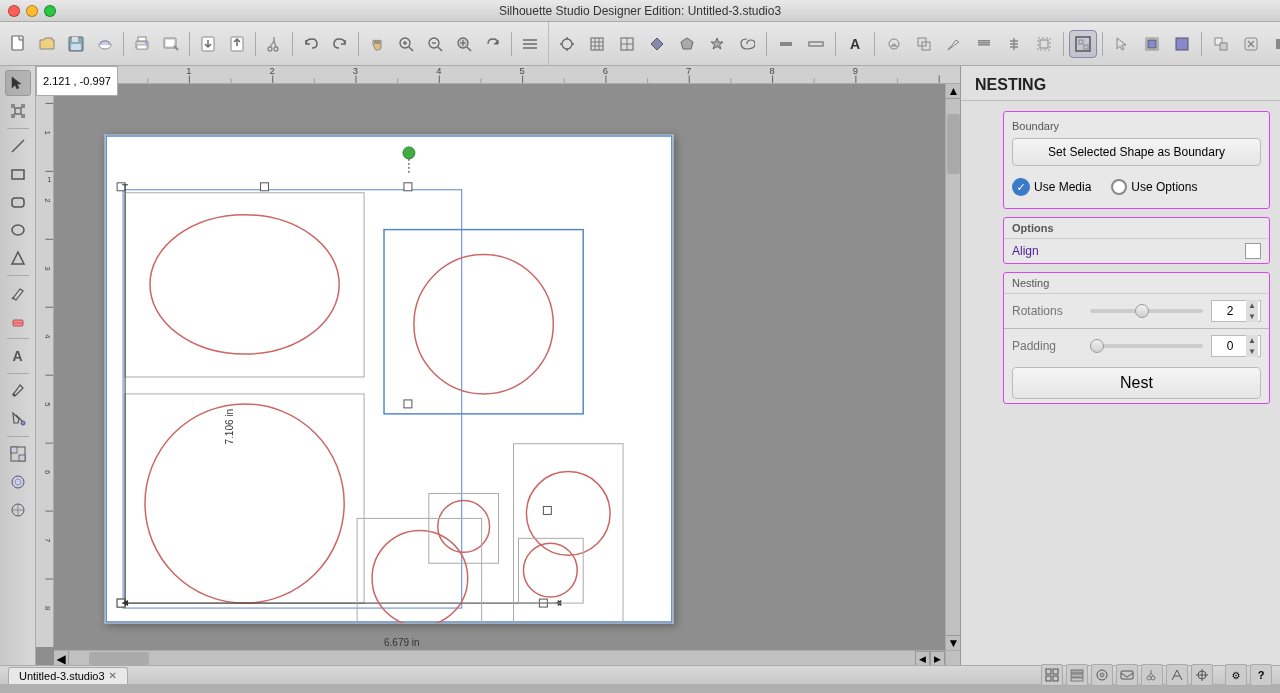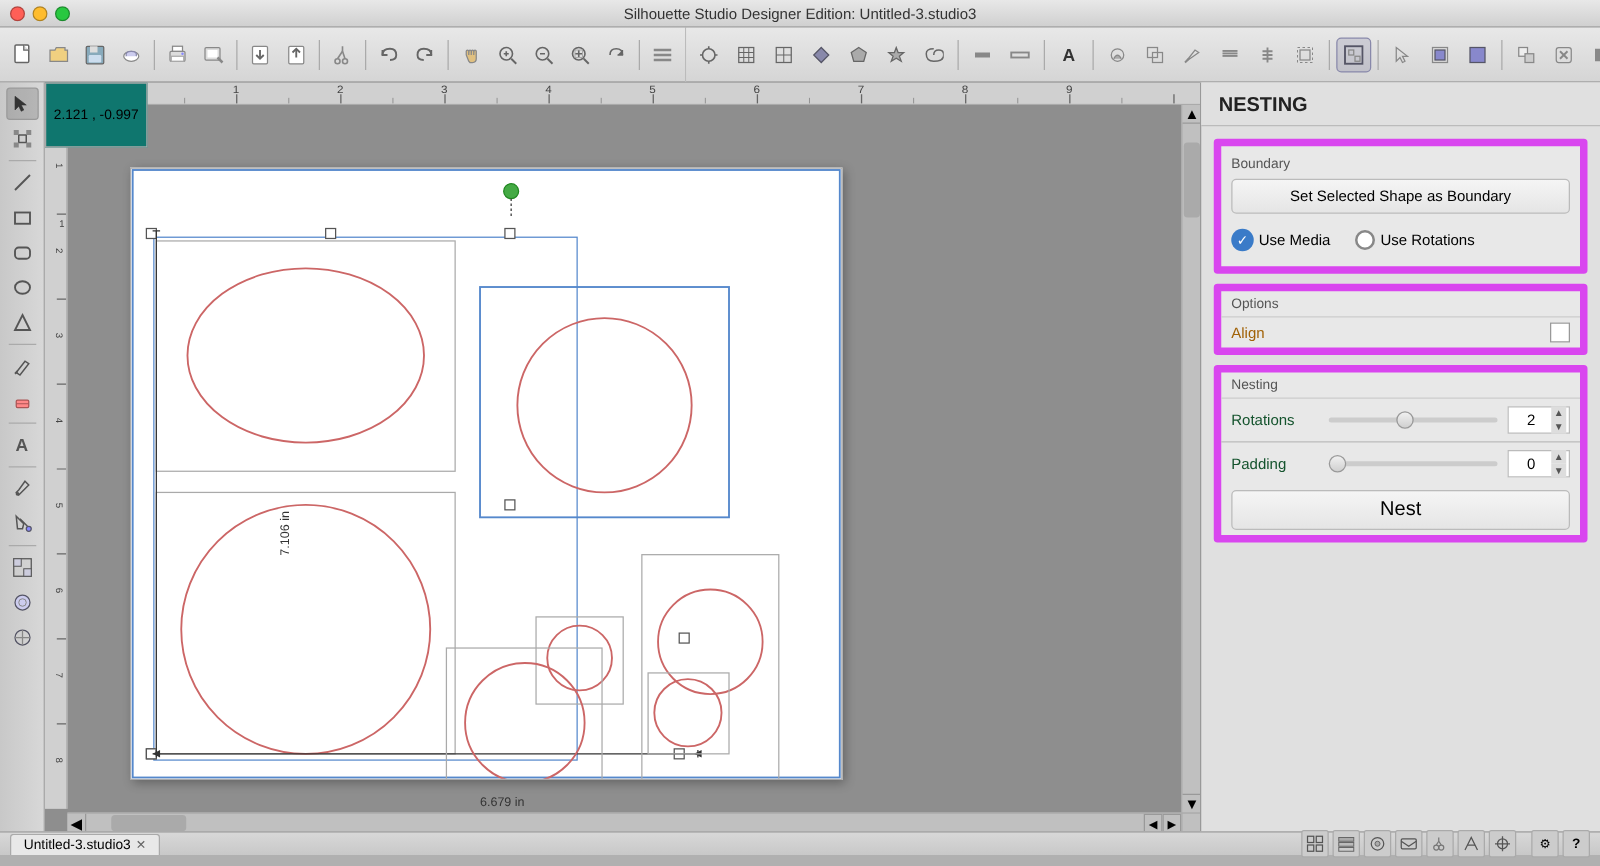--- a/index.html
+++ b/index.html
@@ -127,23 +127,23 @@
       width: 18px; height: 18px;
       background: #d0d0d0;
       border-right: 1px solid #aaa;
       border-bottom: 1px solid #aaa;
     }
 
     
     #coord-display {
       position: absolute;
       top: 0; left: 0;
-      background: #0f766e;
+      background: #ffffff;
       border: 1px solid #aaa;
-      padding: 19px 6px;
+      padding: 8px 6px;
       font-size: 11px;
       z-index: 10;
       white-space: nowrap;
     }
 
     
     #scroll-v {
       position: absolute;
       top: 18px; right: 0;
       width: 15px; bottom: 15px;
@@ -239,23 +239,24 @@
       background: #e0e0e0;
     }
     #nesting-content {
       padding: 10px;
       display: flex;
       flex-direction: column;
       gap: 8px;
     }
     .section-box {
       background: #e8e8e8;
-      border: 6px solid #d946ef;
+      border: 1px solid #d946ef;
       border-radius: 3px;
       padding: 8px;
+      margin-left: 32px;
     }
     .section-label {
       font-size: 11px;
       color: #555;
       margin-bottom: 6px;
       font-weight: normal;
     }
     .boundary-btn {
       width: 100%;
       padding: 6px;
@@ -295,42 +296,42 @@
       font-size: 11px;
     }
     .options-row {
       display: flex;
       align-items: center;
       justify-content: space-between;
       padding: 4px 8px;
     }
     .options-label {
       font-size: 12px;
-      color: #a16207;
+      color: #4c1d95;
     }
     .checkbox-sq {
       width: 16px; height: 16px;
       border: 1px solid #999;
       background: white;
       cursor: pointer;
     }
     .divider-line {
       height: 1px;
       background: #bbb;
       margin: 0;
     }
     .nesting-row {
       display: flex;
       align-items: center;
       padding: 4px 8px;
       gap: 8px;
     }
     .nesting-row-label {
       font-size: 12px;
-      color: #14532d;
+      color: #737373;
       width: 70px;
     }
     .slider-track {
       flex: 1;
       height: 4px;
       background: #ccc;
       border-radius: 2px;
       position: relative;
       cursor: pointer;
     }
@@ -989,28 +990,28 @@
       <div class="section-box">
         <div class="section-label">Boundary</div>
         <button class="boundary-btn">Set Selected Shape as Boundary</button>
         <div class="radio-group" style="margin-top:8px;">
           <div class="radio-item">
             <div class="radio-check-icon">✓</div>
             <span>Use Media</span>
           </div>
           <div class="radio-item">
             <div class="radio-circle"></div>
-            <span>Use Rotations</span>
+            <span>Use Options</span>
           </div>
         </div>
       </div>
 
       <div class="section-box" style="padding:0;">
         <div class="options-row" style="border-bottom:1px solid #ccc;padding:4px 8px;">
-          <span class="section-label" style="margin:0;">Options</span>
+          <span class="section-label" style="margin:0;font-weight:bold;">Options</span>
         </div>
         <div class="options-row">
           <span class="options-label">Align</span>
           <div class="checkbox-sq"></div>
         </div>
       </div>
 
       <div class="section-box" style="padding:0;">
         <div class="options-row" style="border-bottom:1px solid #ccc;padding:4px 8px;">
           <span class="section-label" style="margin:0;">Nesting</span>

